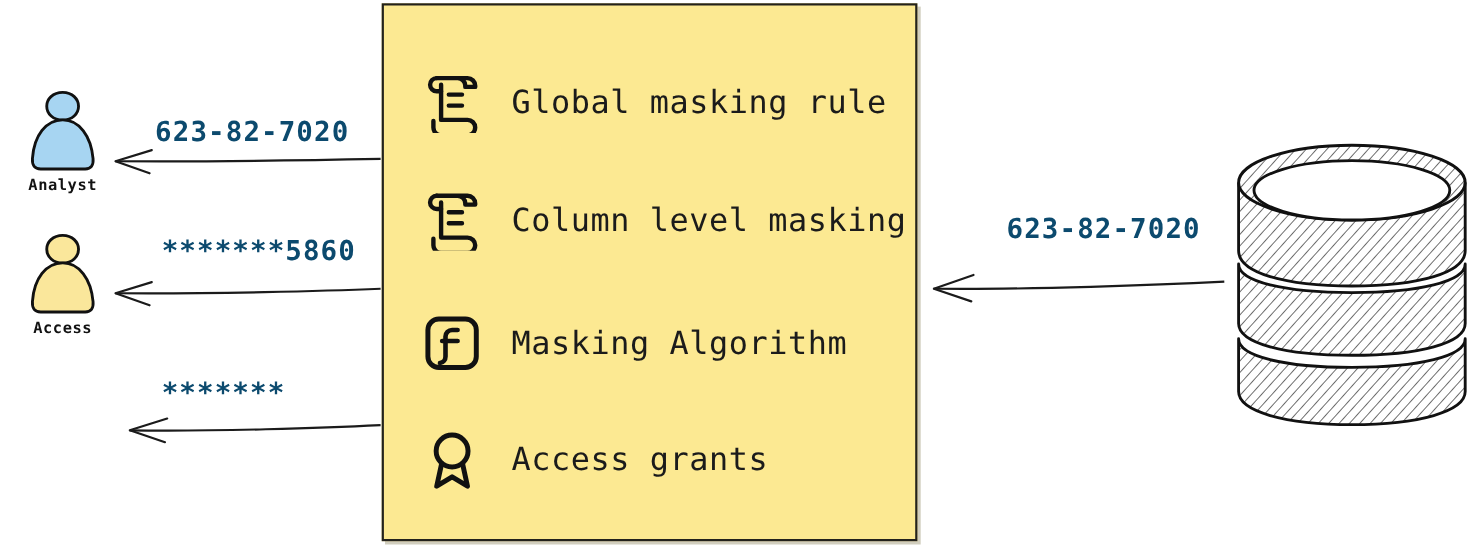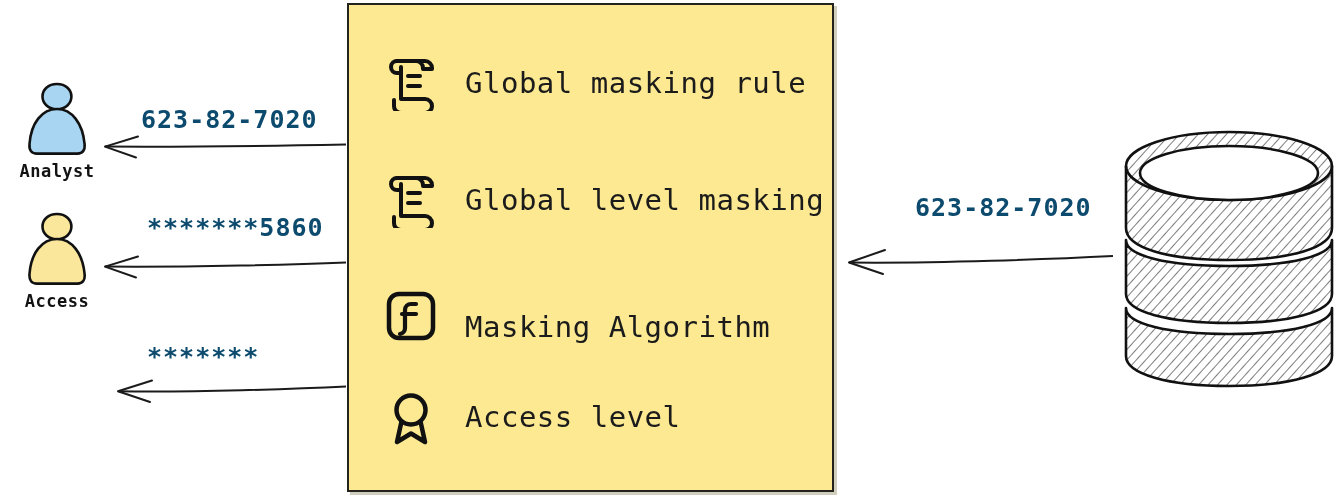--- a/index.html
+++ b/index.html
@@ -30,21 +30,21 @@
   }
   .actor .figure {
     width: 80px;
     height: 82px;
     margin: 0 auto;
     display: block;
   }
   .actor .actor-label {
     display: block;
     font-family: "DejaVu Sans Mono", "Liberation Mono", monospace;
-    font-size: 17px;
+    font-size: 14px;
     font-weight: 600;
     color: #121212;
     letter-spacing: 0.5px;
     margin-top: 1px;
     white-space: nowrap;
   }
 
   #actor-analyst   { left: 2px;  top: 78px; }
   #actor-support   { left: 2px;  top: 208px; }
   #actor-developer { left: 2px;  top: 338px; }
@@ -106,23 +106,23 @@
     display: block;
   }
   .card-row .row-label {
     font-family: "DejaVu Sans Mono", "Liberation Mono", monospace;
     font-size: 29px;
     font-weight: 500;
     color: #1b1b1b;
     letter-spacing: 0.5px;
     white-space: nowrap;
   }
-  #card-row-0 { top: 46px; }
+  #card-row-0 { top: 56px; }
   #card-row-1 { top: 163px; }
-  #card-row-2 { top: 275px; align-items: flex-end; }
+  #card-row-2 { top: 275px; }
   #card-row-3 { top: 380px; }
 
   
   #database-store {
     position: absolute;
     left: 1118px;
     top: 118px;
     width: 222px;
     height: 278px;
   }
@@ -180,38 +180,38 @@
         <span class="row-label">Global masking rule</span>
       </div>
 
       <div class="card-row" id="card-row-1">
         <svg class="row-icon" viewBox="0 0 56 56">
           <path d="M14 6 h28 a7 7 0 0 1 7 7 v1 h-9 v-1 a7 7 0 0 0 -7 -7" fill="none" stroke="#111" stroke-width="4" stroke-linejoin="round" stroke-linecap="round"></path>
           <path d="M14 6 a6 6 0 0 0 -6 6 a6 6 0 0 0 6 6 h4" fill="none" stroke="#111" stroke-width="4" stroke-linejoin="round" stroke-linecap="round"></path>
           <path d="M18 12 v32 h24 a7 7 0 0 1 7 7 a7 7 0 0 1 -7 7 h-24 a7 7 0 0 1 -7 -7 v-6" fill="none" stroke="#111" stroke-width="4" stroke-linejoin="round" stroke-linecap="round"></path>
           <path d="M25 21 h12 M25 31 h12" fill="none" stroke="#111" stroke-width="4" stroke-linecap="round"></path>
         </svg>
-        <span class="row-label">Global level masking</span>
+        <span class="row-label">Column level masking</span>
       </div>
 
       <div class="card-row" id="card-row-2">
         <svg class="row-icon" viewBox="0 0 56 56">
           <rect x="6" y="6" width="44" height="44" rx="10" ry="10" fill="none" stroke="#111" stroke-width="4.5"></rect>
           <path d="M33 16 h-5 a6 6 0 0 0 -6 6 v18 a6 6 0 0 1 -5 6" fill="none" stroke="#111" stroke-width="4.2" stroke-linecap="round" stroke-linejoin="round"></path>
           <path d="M19 26 h14" fill="none" stroke="#111" stroke-width="4.2" stroke-linecap="round"></path>
         </svg>
         <span class="row-label">Masking Algorithm</span>
       </div>
 
       <div class="card-row" id="card-row-3">
         <svg class="row-icon" viewBox="0 0 56 56">
           <circle cx="28" cy="21" r="14.5" fill="none" stroke="#111" stroke-width="4.5"></circle>
           <path d="M18.5 32.5 L14 53 L28 44.5 L42 53 L37.5 32.5" fill="none" stroke="#111" stroke-width="4.5" stroke-linejoin="round" stroke-linecap="round"></path>
         </svg>
-        <span class="row-label">Access level</span>
+        <span class="row-label">Access grants</span>
       </div>
 
     </div>
   </div>
 
   <svg class="flow" id="flow-db-arrow" width="270" height="44" viewBox="0 0 270 44">
     <path d="M268 16 C210 19 90 23.5 4 22.5" fill="none" stroke="#1b1b1b" stroke-width="2"></path>
     <path d="M4 22.5 L40 10 M4 22.5 L38 34" fill="none" stroke="#1b1b1b" stroke-width="2" stroke-linecap="round"></path>
   </svg>
   <span class="flow-label" id="flow-db-label">623-82-7020</span>

